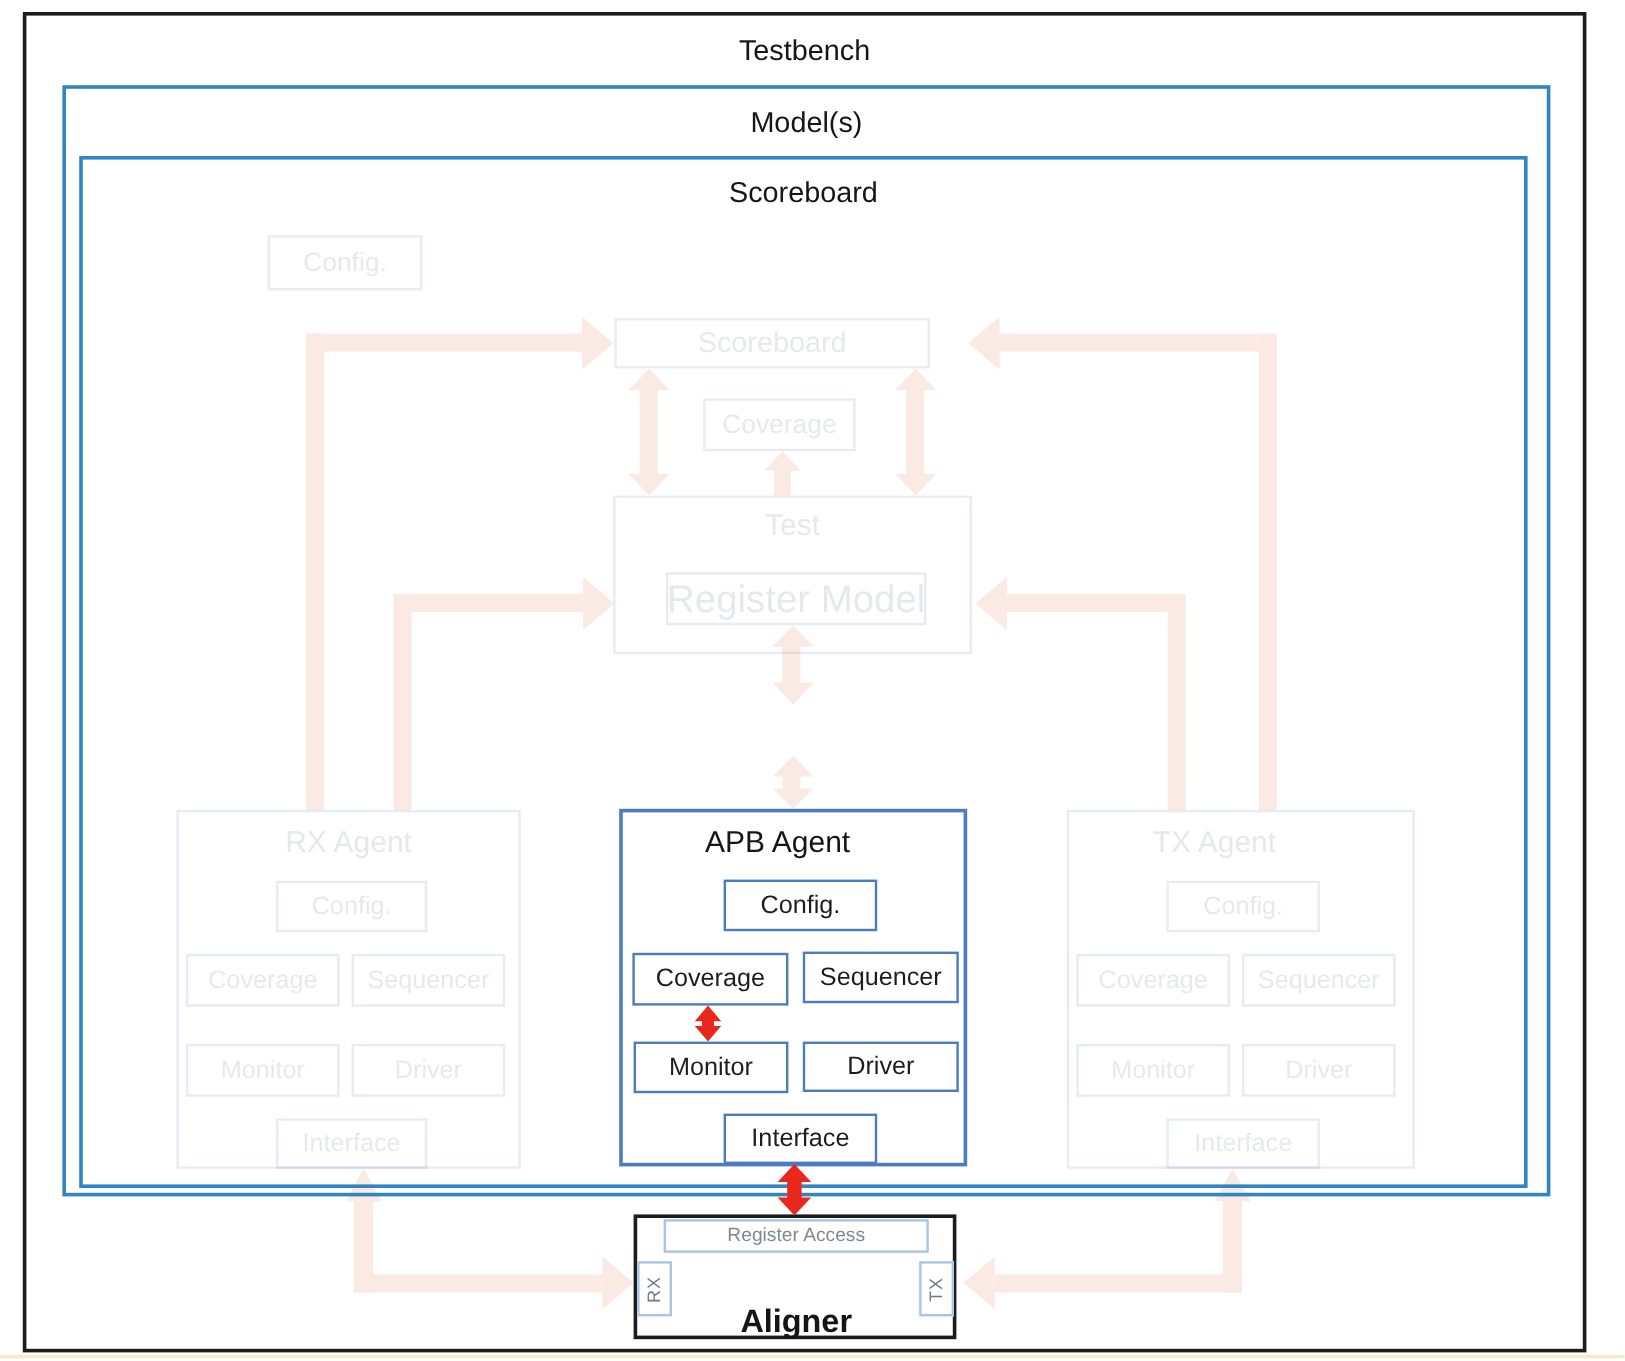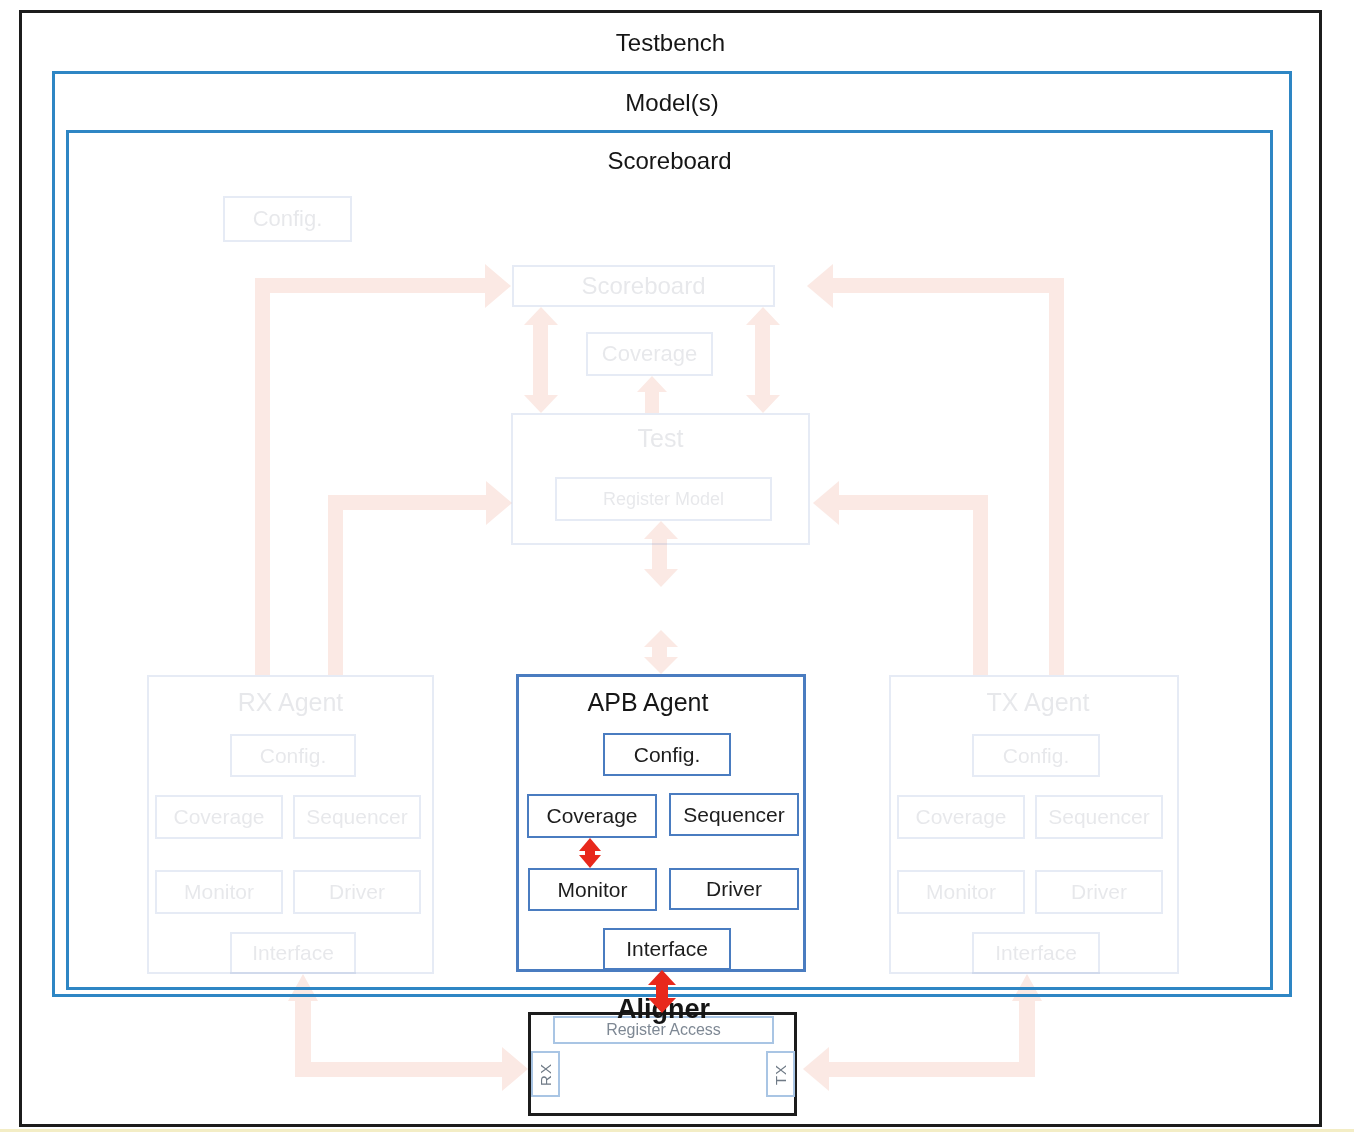--- a/index.html
+++ b/index.html
@@ -117,21 +117,21 @@
     <span>Config.</span>
   </div>
   <div class="gbox" style="left:512px;top:265px;width:263px;height:42px;font-size:24px;">
     <span>Scoreboard</span>
   </div>
   <div class="gbox" style="left:586px;top:332px;width:127px;height:44px;font-size:22px;">
     <span>Coverage</span>
   </div>
   <div class="gbox" style="left:511px;top:413px;width:299px;height:132px;"></div>
   <div class="gtitle" style="left:511px;width:299px;right:auto;top:424px;">Test</div>
-  <div class="gbox" style="left:555px;top:477px;width:217px;height:44px;font-size:18px;justify-content:center;">
+  <div class="gbox" style="left:555px;top:477px;width:217px;height:44px;font-size:32px;justify-content:center;">
     <span>Register Model</span>
   </div>
 
   <div class="gbox" style="left:147px;top:675px;width:287px;height:299px;"></div>
   <div class="gtitle" style="left:147px;width:287px;right:auto;top:688px;">RX Agent</div>
   <div class="gbox" style="left:230px;top:734px;width:126px;height:43px;">
     <span>Config.</span>
   </div>
   <div class="gbox" style="left:155px;top:795px;width:128px;height:44px;">
     <span>Coverage</span>
@@ -143,21 +143,21 @@
     <span>Monitor</span>
   </div>
   <div class="gbox" style="left:293px;top:870px;width:128px;height:44px;">
     <span>Driver</span>
   </div>
   <div class="gbox" style="left:230px;top:932px;width:126px;height:42px;">
     <span>Interface</span>
   </div>
 
   <div class="gbox" style="left:889px;top:675px;width:290px;height:299px;"></div>
-  <div class="gtitle" style="left:889px;width:246px;right:auto;top:688px;padding-left:26px;">TX Agent</div>
+  <div class="gtitle" style="left:889px;width:246px;right:auto;top:688px;">TX Agent</div>
   <div class="gbox" style="left:972px;top:734px;width:128px;height:43px;">
     <span>Config.</span>
   </div>
   <div class="gbox" style="left:897px;top:795px;width:128px;height:44px;">
     <span>Coverage</span>
   </div>
   <div class="gbox" style="left:1035px;top:795px;width:128px;height:44px;">
     <span>Sequencer</span>
   </div>
   <div class="gbox" style="left:897px;top:870px;width:128px;height:44px;">
@@ -204,21 +204,21 @@
   <div class="frame black" style="left:528px;top:1012px;width:269px;height:104px;background:#ffffff;"></div>
   <div class="reg-access" style="left:553px;top:1016px;width:221px;height:28px;">
     <span>Register Access</span>
   </div>
   <div class="side-tab" style="left:531px;top:1051px;width:29px;height:46px;">
     <span>RX</span>
   </div>
   <div class="side-tab" style="left:766px;top:1051px;width:29px;height:46px;">
     <span>TX</span>
   </div>
-  <div class="aligner-title" style="left:553px;top:988px;width:221px;height:42px;">Aligner</div>
+  <div class="aligner-title" style="left:553px;top:1080px;width:221px;height:42px;">Aligner</div>
 
   <div class="arrow">
     <div class="tri" style="left:579px;top:838px;border-left:11px solid transparent;border-right:11px solid transparent;border-bottom:13px solid var(--arrow-red,#e8281c);"></div>
     <div class="r" style="left:585px;top:849px;width:10px;height:8px;"></div>
     <div class="tri" style="left:579px;top:855px;border-left:11px solid transparent;border-right:11px solid transparent;border-top:13px solid var(--arrow-red,#e8281c);"></div>
   </div>
   <div class="arrow">
     <div class="tri" style="left:648px;top:970px;border-left:14px solid transparent;border-right:14px solid transparent;border-bottom:15px solid var(--arrow-red,#e8281c);"></div>
     <div class="r" style="left:656px;top:984px;width:12px;height:15px;"></div>
     <div class="tri" style="left:648px;top:998px;border-left:14px solid transparent;border-right:14px solid transparent;border-top:15px solid var(--arrow-red,#e8281c);"></div>

